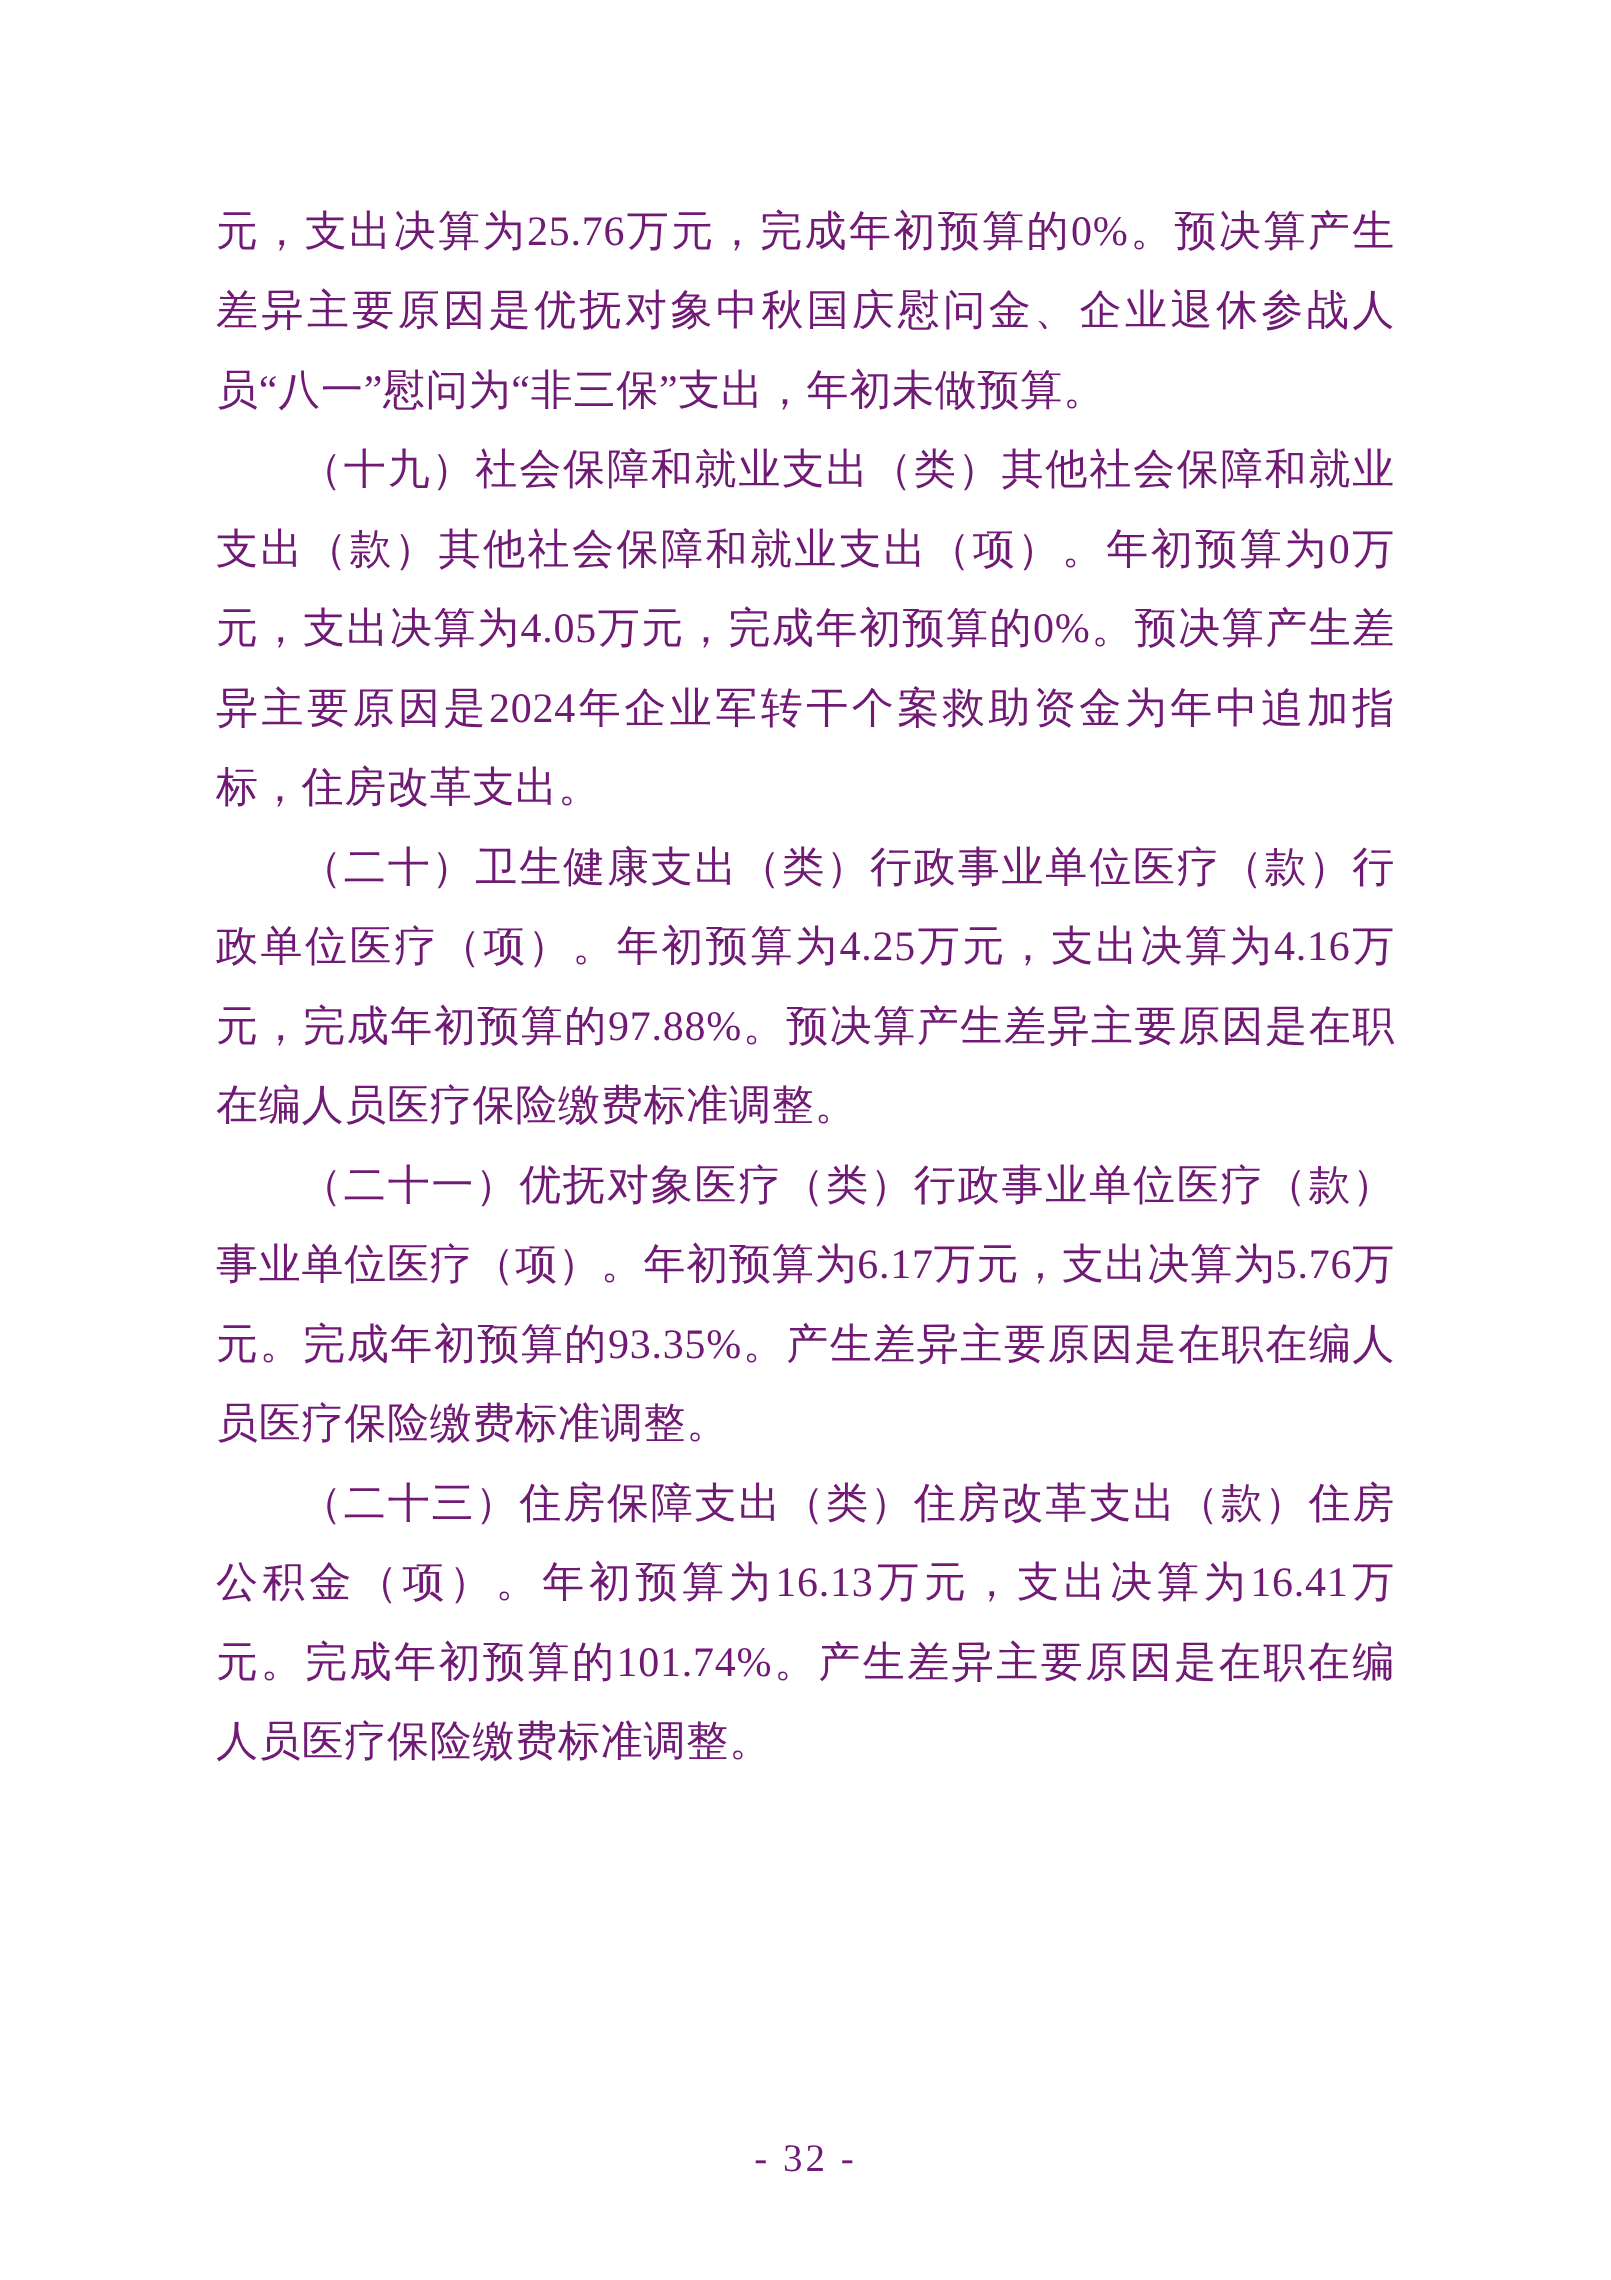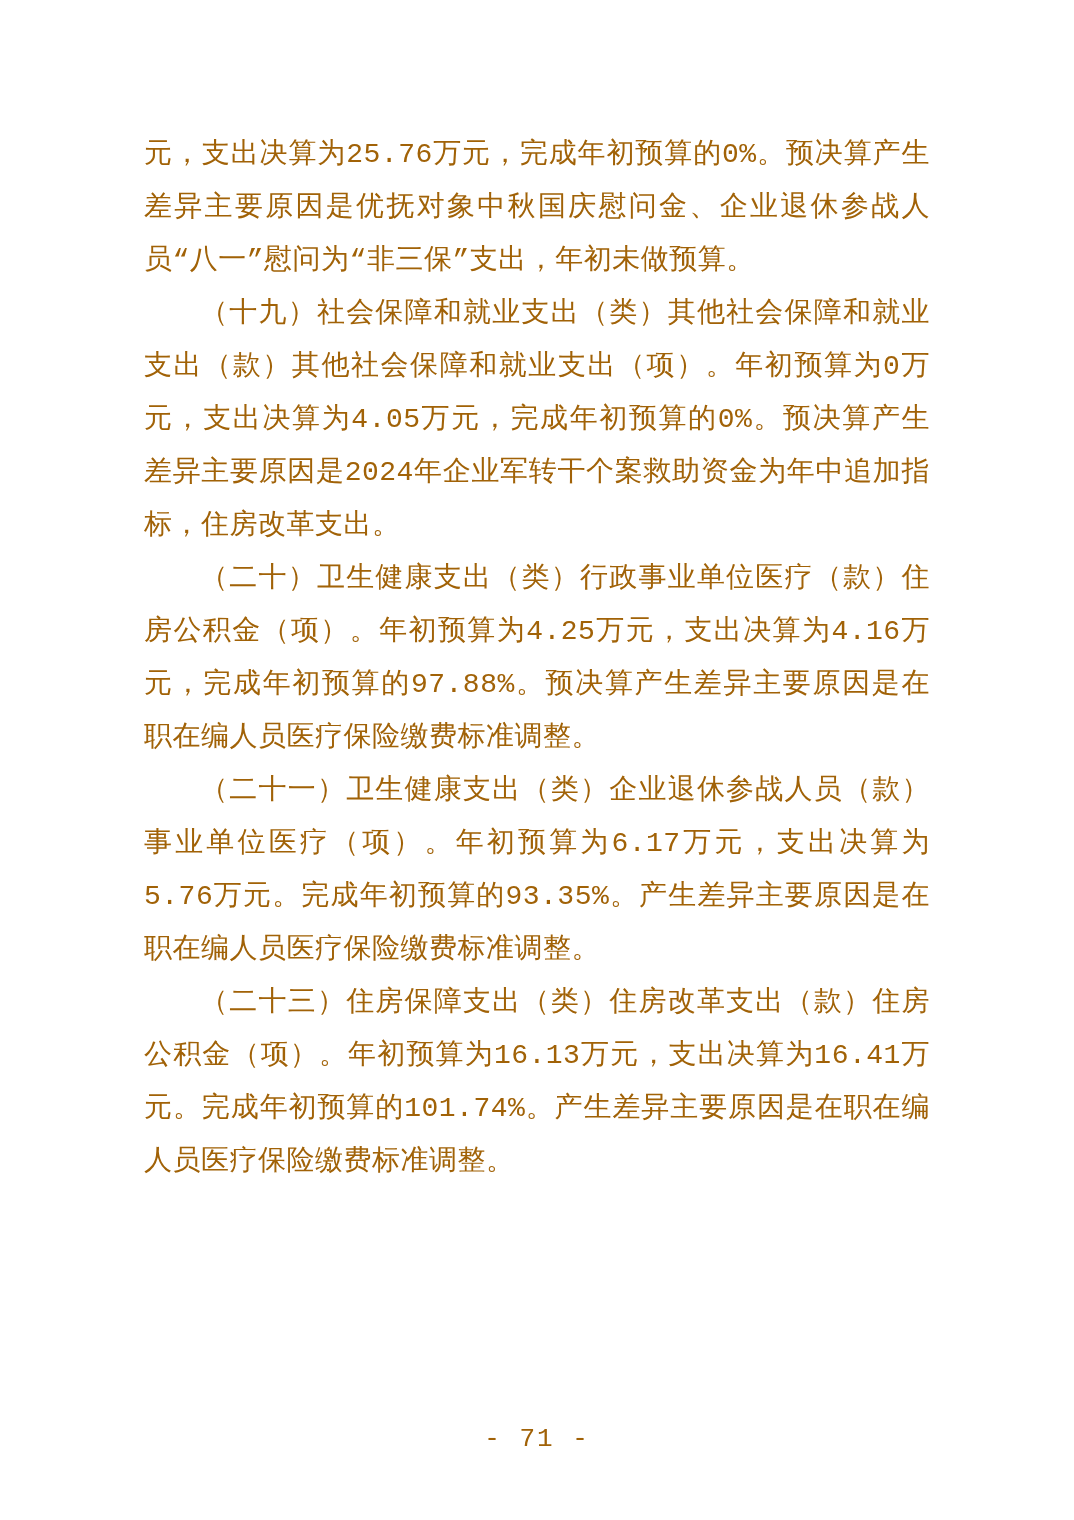--- a/index.html
+++ b/index.html
@@ -6,22 +6,22 @@
     margin: 0;
     padding: 0;
     background: #ffffff;
   }
   .page {
     position: relative;
     width: 1074px;
     height: 1520px;
     background: #ffffff;
     overflow: hidden;
-    font-family: Liberation Mono, monospace;
-    color: #a16207;
+    font-family: Liberation Serif, serif;
+    color: #701a75;
   }
   .content {
     position: absolute;
     top: 128px;
     left: 144px;
     width: 786px;
     font-size: 28px;
     line-height: 53px;
     text-align: justify;
     text-justify: inter-ideograph;
@@ -45,18 +45,18 @@
     letter-spacing: 2px;
   }
 </style>
 </head>
 <body>
 
 <div class="page">
   <div class="content">
     <p class="para no-indent">元，支出决算为25.76万元，完成年初预算的0%。预决算产生差异主要原因是优抚对象中秋国庆慰问金、企业退休参战人员“八一”慰问为“非三保”支出，年初未做预算。</p>
     <p class="para">（十九）社会保障和就业支出（类）其他社会保障和就业支出（款）其他社会保障和就业支出（项）。年初预算为0万元，支出决算为4.05万元，完成年初预算的0%。预决算产生差异主要原因是2024年企业军转干个案救助资金为年中追加指标，住房改革支出。</p>
-    <p class="para">（二十）卫生健康支出（类）行政事业单位医疗（款）住房公积金（项）。年初预算为4.25万元，支出决算为4.16万元，完成年初预算的97.88%。预决算产生差异主要原因是在职在编人员医疗保险缴费标准调整。</p>
-    <p class="para">（二十一）卫生健康支出（类）企业退休参战人员（款）事业单位医疗（项）。年初预算为6.17万元，支出决算为5.76万元。完成年初预算的93.35%。产生差异主要原因是在职在编人员医疗保险缴费标准调整。</p>
+    <p class="para">（二十）卫生健康支出（类）行政事业单位医疗（款）行政单位医疗（项）。年初预算为4.25万元，支出决算为4.16万元，完成年初预算的97.88%。预决算产生差异主要原因是在职在编人员医疗保险缴费标准调整。</p>
+    <p class="para">（二十一）优抚对象医疗（类）行政事业单位医疗（款）事业单位医疗（项）。年初预算为6.17万元，支出决算为5.76万元。完成年初预算的93.35%。产生差异主要原因是在职在编人员医疗保险缴费标准调整。</p>
     <p class="para">（二十三）住房保障支出（类）住房改革支出（款）住房公积金（项）。年初预算为16.13万元，支出决算为16.41万元。完成年初预算的101.74%。产生差异主要原因是在职在编人员医疗保险缴费标准调整。</p>
   </div>
-  <div class="page-number">- 71 -</div>
+  <div class="page-number">- 32 -</div>
 </div>
 
 </body></html>

